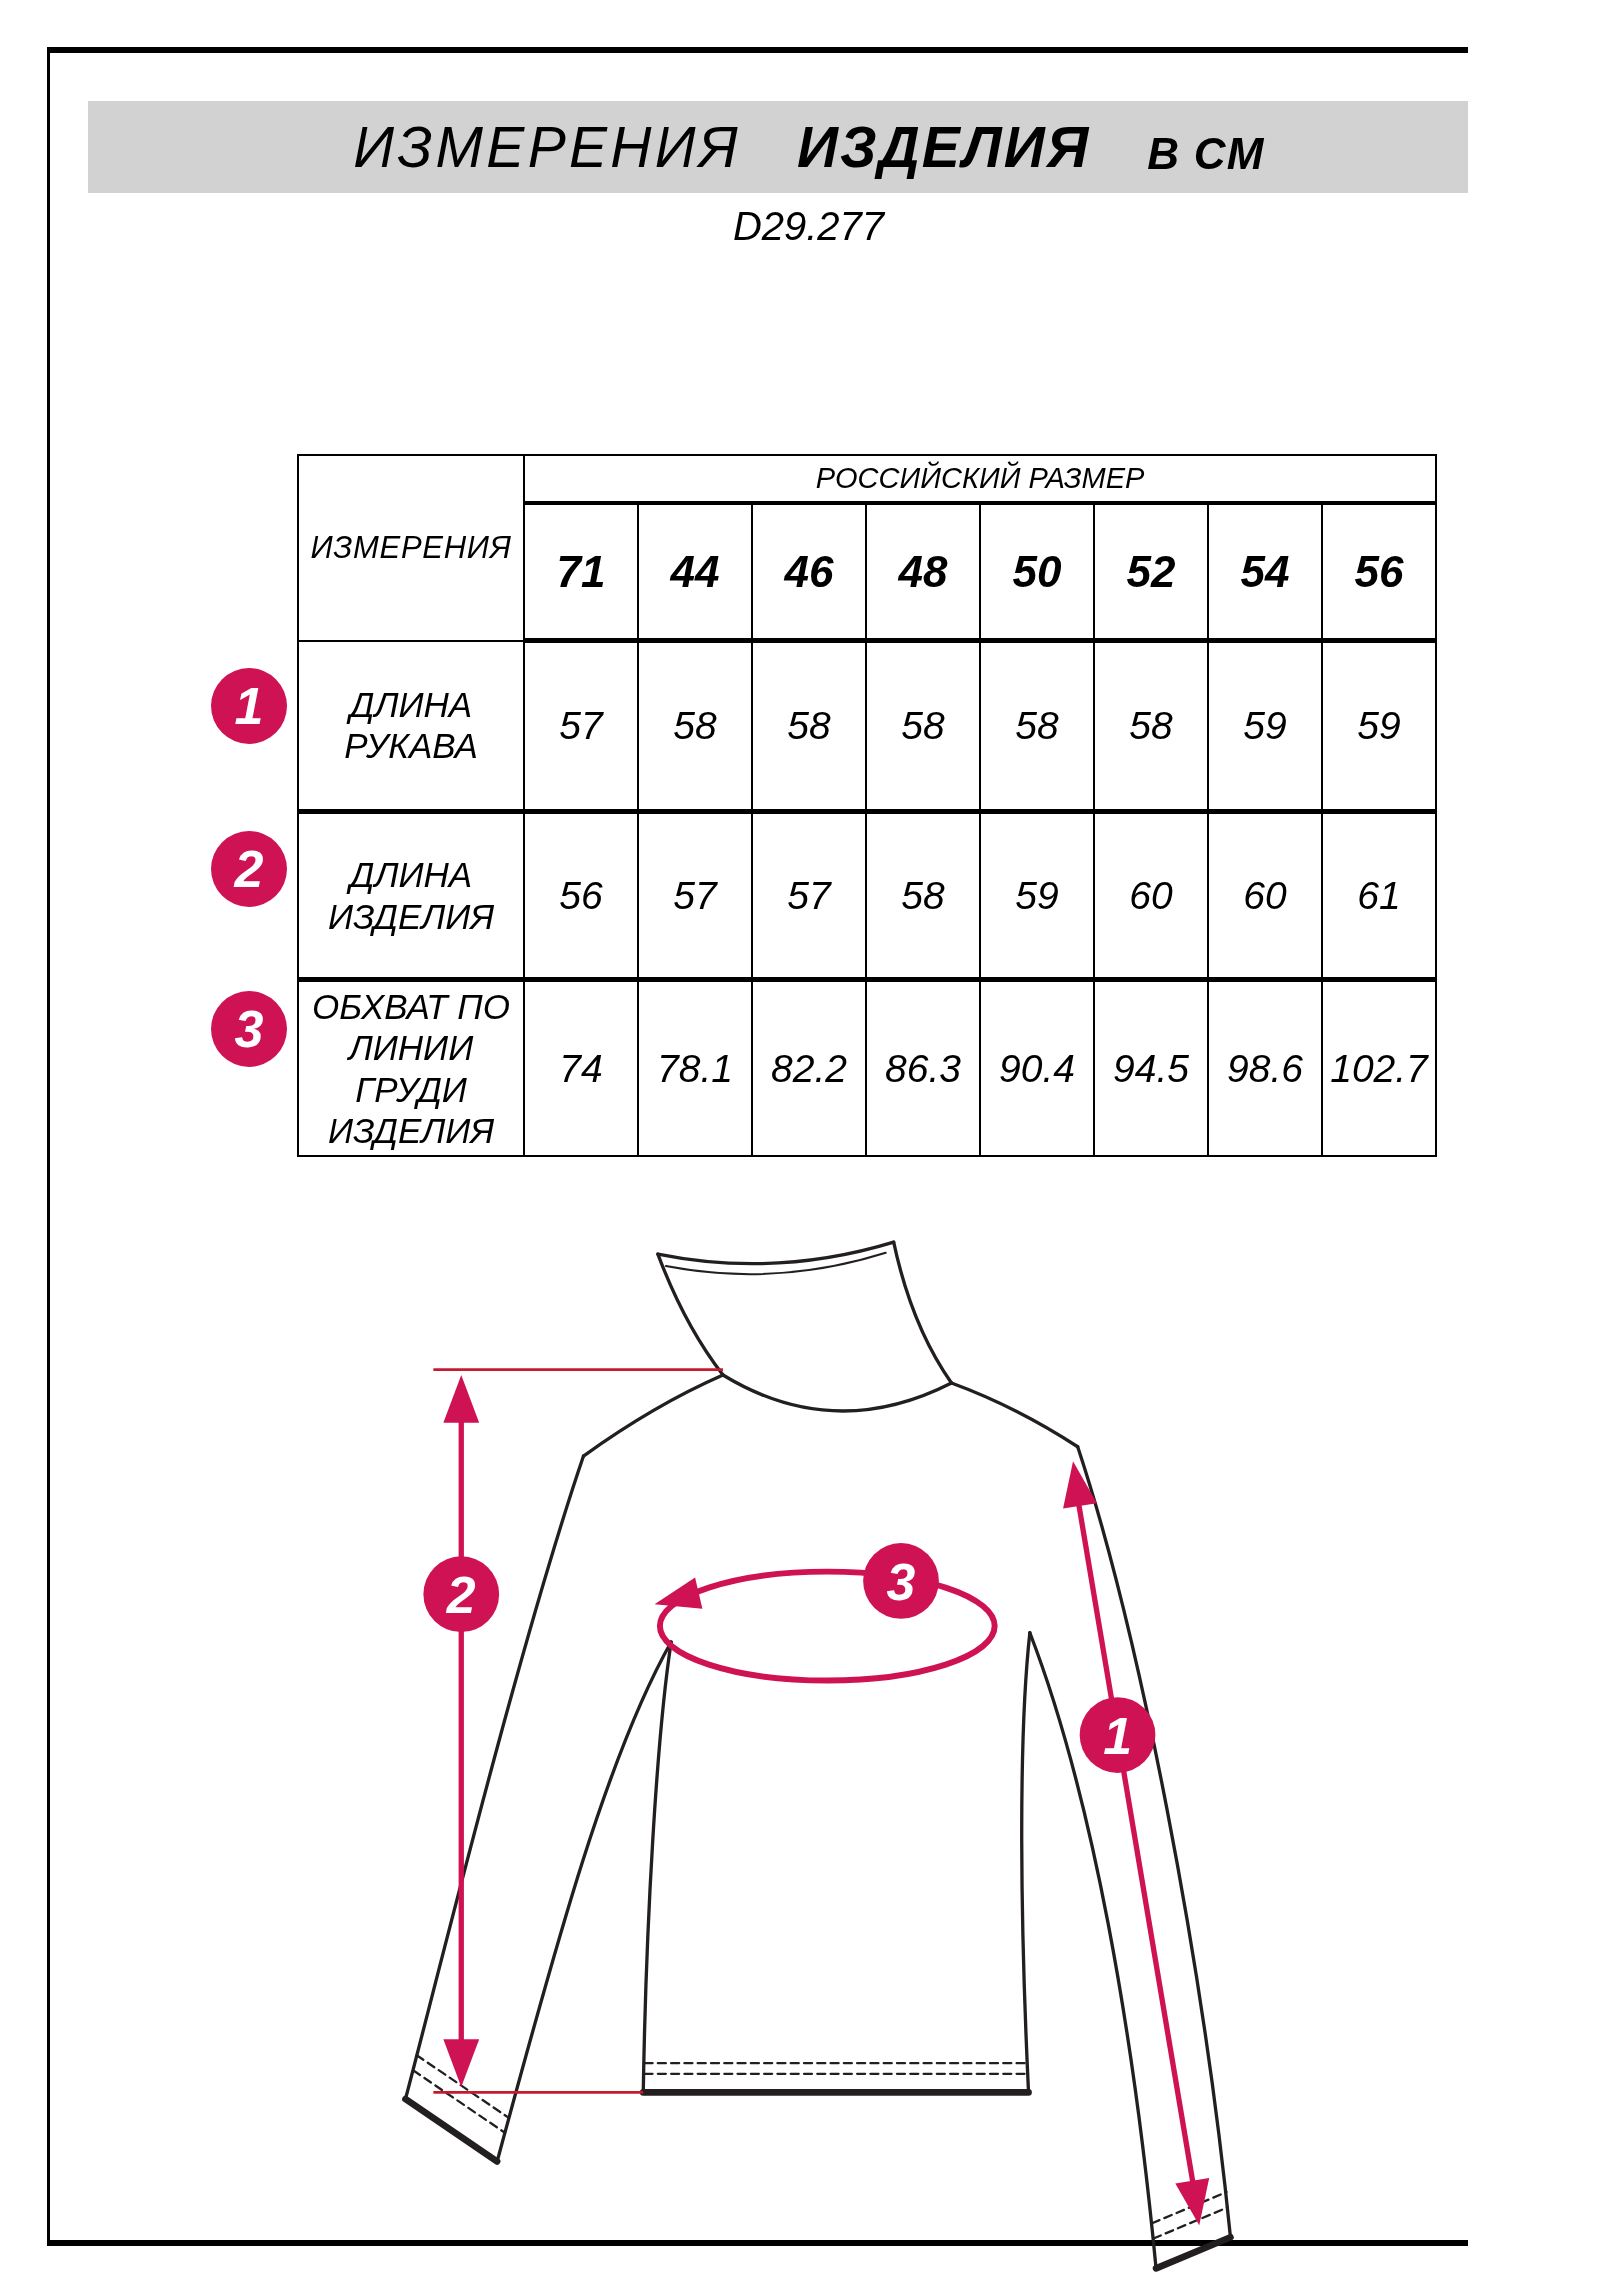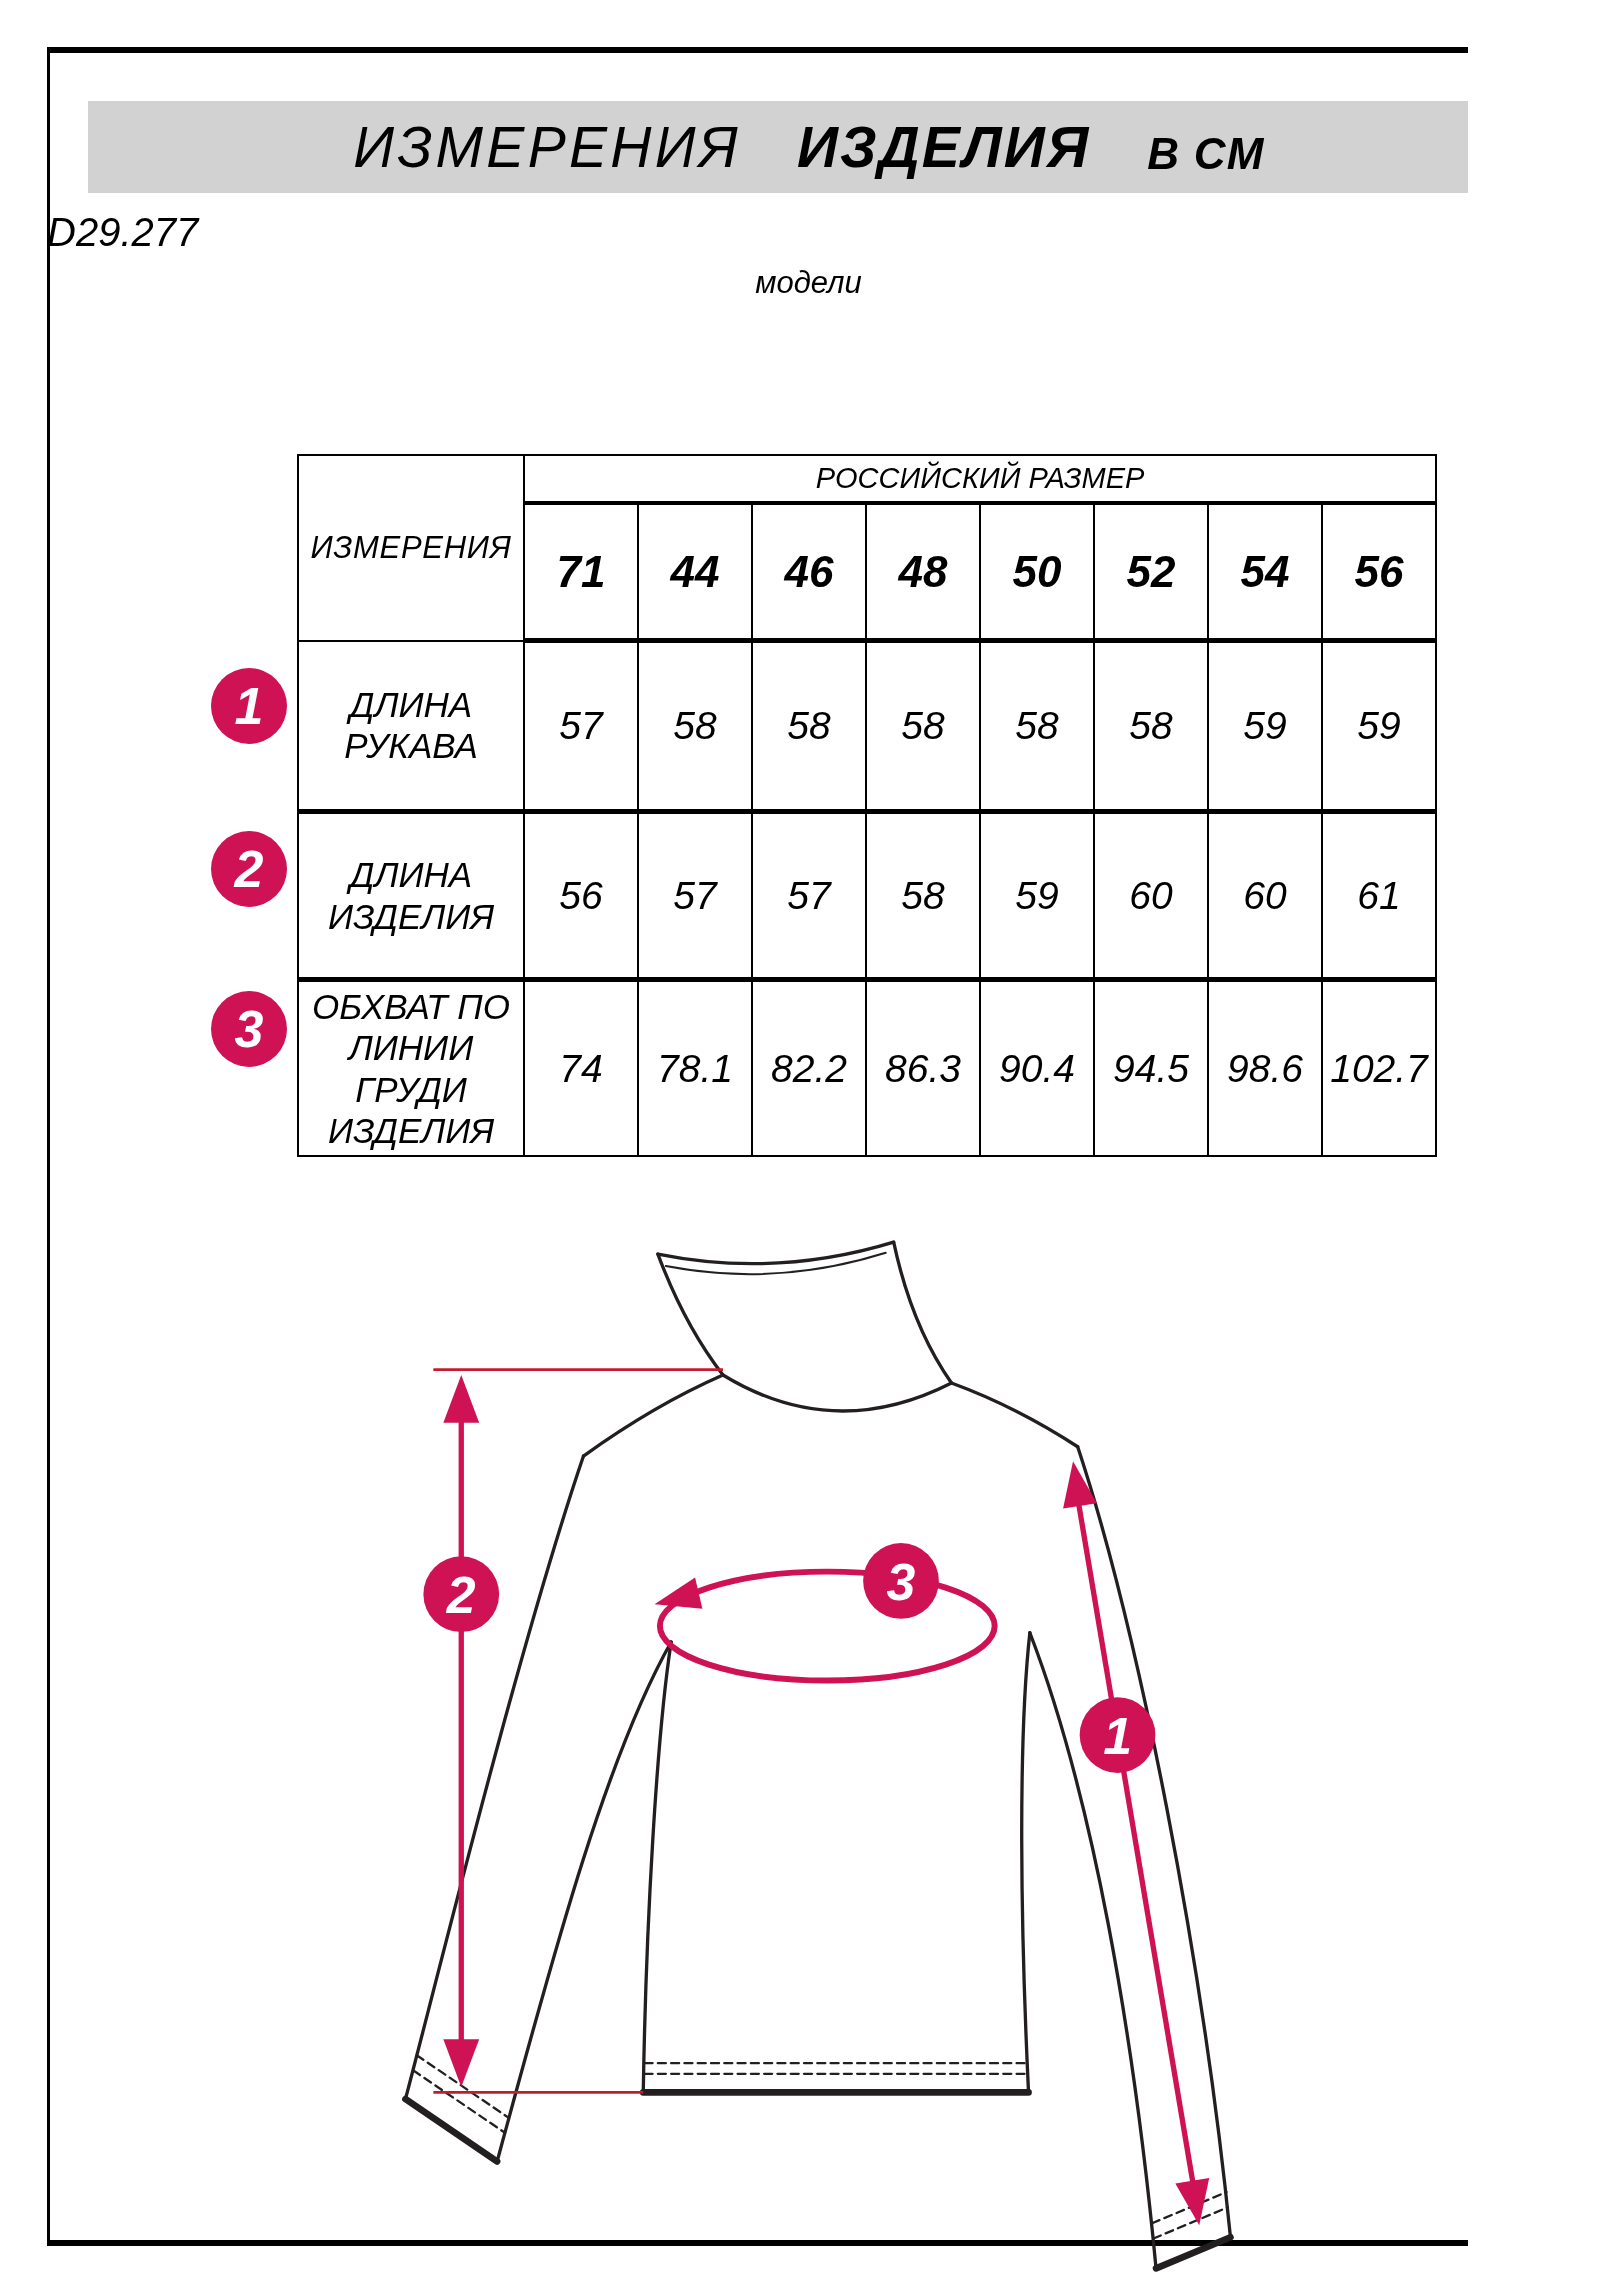--- a/index.html
+++ b/index.html
@@ -29,22 +29,22 @@
   
   .title-bar{
     position:absolute;left:88px;top:101px;width:1442px;height:92px;
     background:var(--titlebar);
     display:flex;align-items:center;justify-content:center;
   }
   .title-w1{font-size:57px;font-weight:400;letter-spacing:3.3px;}
   .title-w2{font-size:57px;font-weight:800;letter-spacing:2px;margin-left:56px;}
   .title-unit{font-size:44px;font-weight:700;margin-left:57px;margin-top:14.6px;letter-spacing:1.3px;}
   .product-code{
-    position:absolute;left:47px;top:210px;width:1523px;
-    font-size:40px;font-weight:400;
+    position:absolute;left:47px;top:204px;width:1523px;
+    text-align:center;font-size:40px;font-weight:400;
   }
   .description{
     position:absolute;left:47px;top:264px;width:1523px;
     text-align:center;font-size:31px;line-height:37px;font-weight:400;
   }
   
   .tbl{
     position:absolute;left:297px;top:454px;
     border-collapse:collapse;table-layout:fixed;width:1135px;
   }
@@ -87,21 +87,20 @@
 
   <div class="title-bar">
     <span class="title-w1">ИЗМЕРЕНИЯ</span>
     <span class="title-w2">ИЗДЕЛИЯ</span>
     <span class="title-unit">В СМ</span>
   </div>
 
   <div class="product-code">D29.277</div>
 
   <div class="description">
-    <div>модели</div>
   </div>
 
   <table class="tbl">
     <colgroup>
       <col style="width:226px">
       <col style="width:114px">
         <col style="width:114px">
         <col style="width:114px">
         <col style="width:114px">
       <col style="width:114px">

